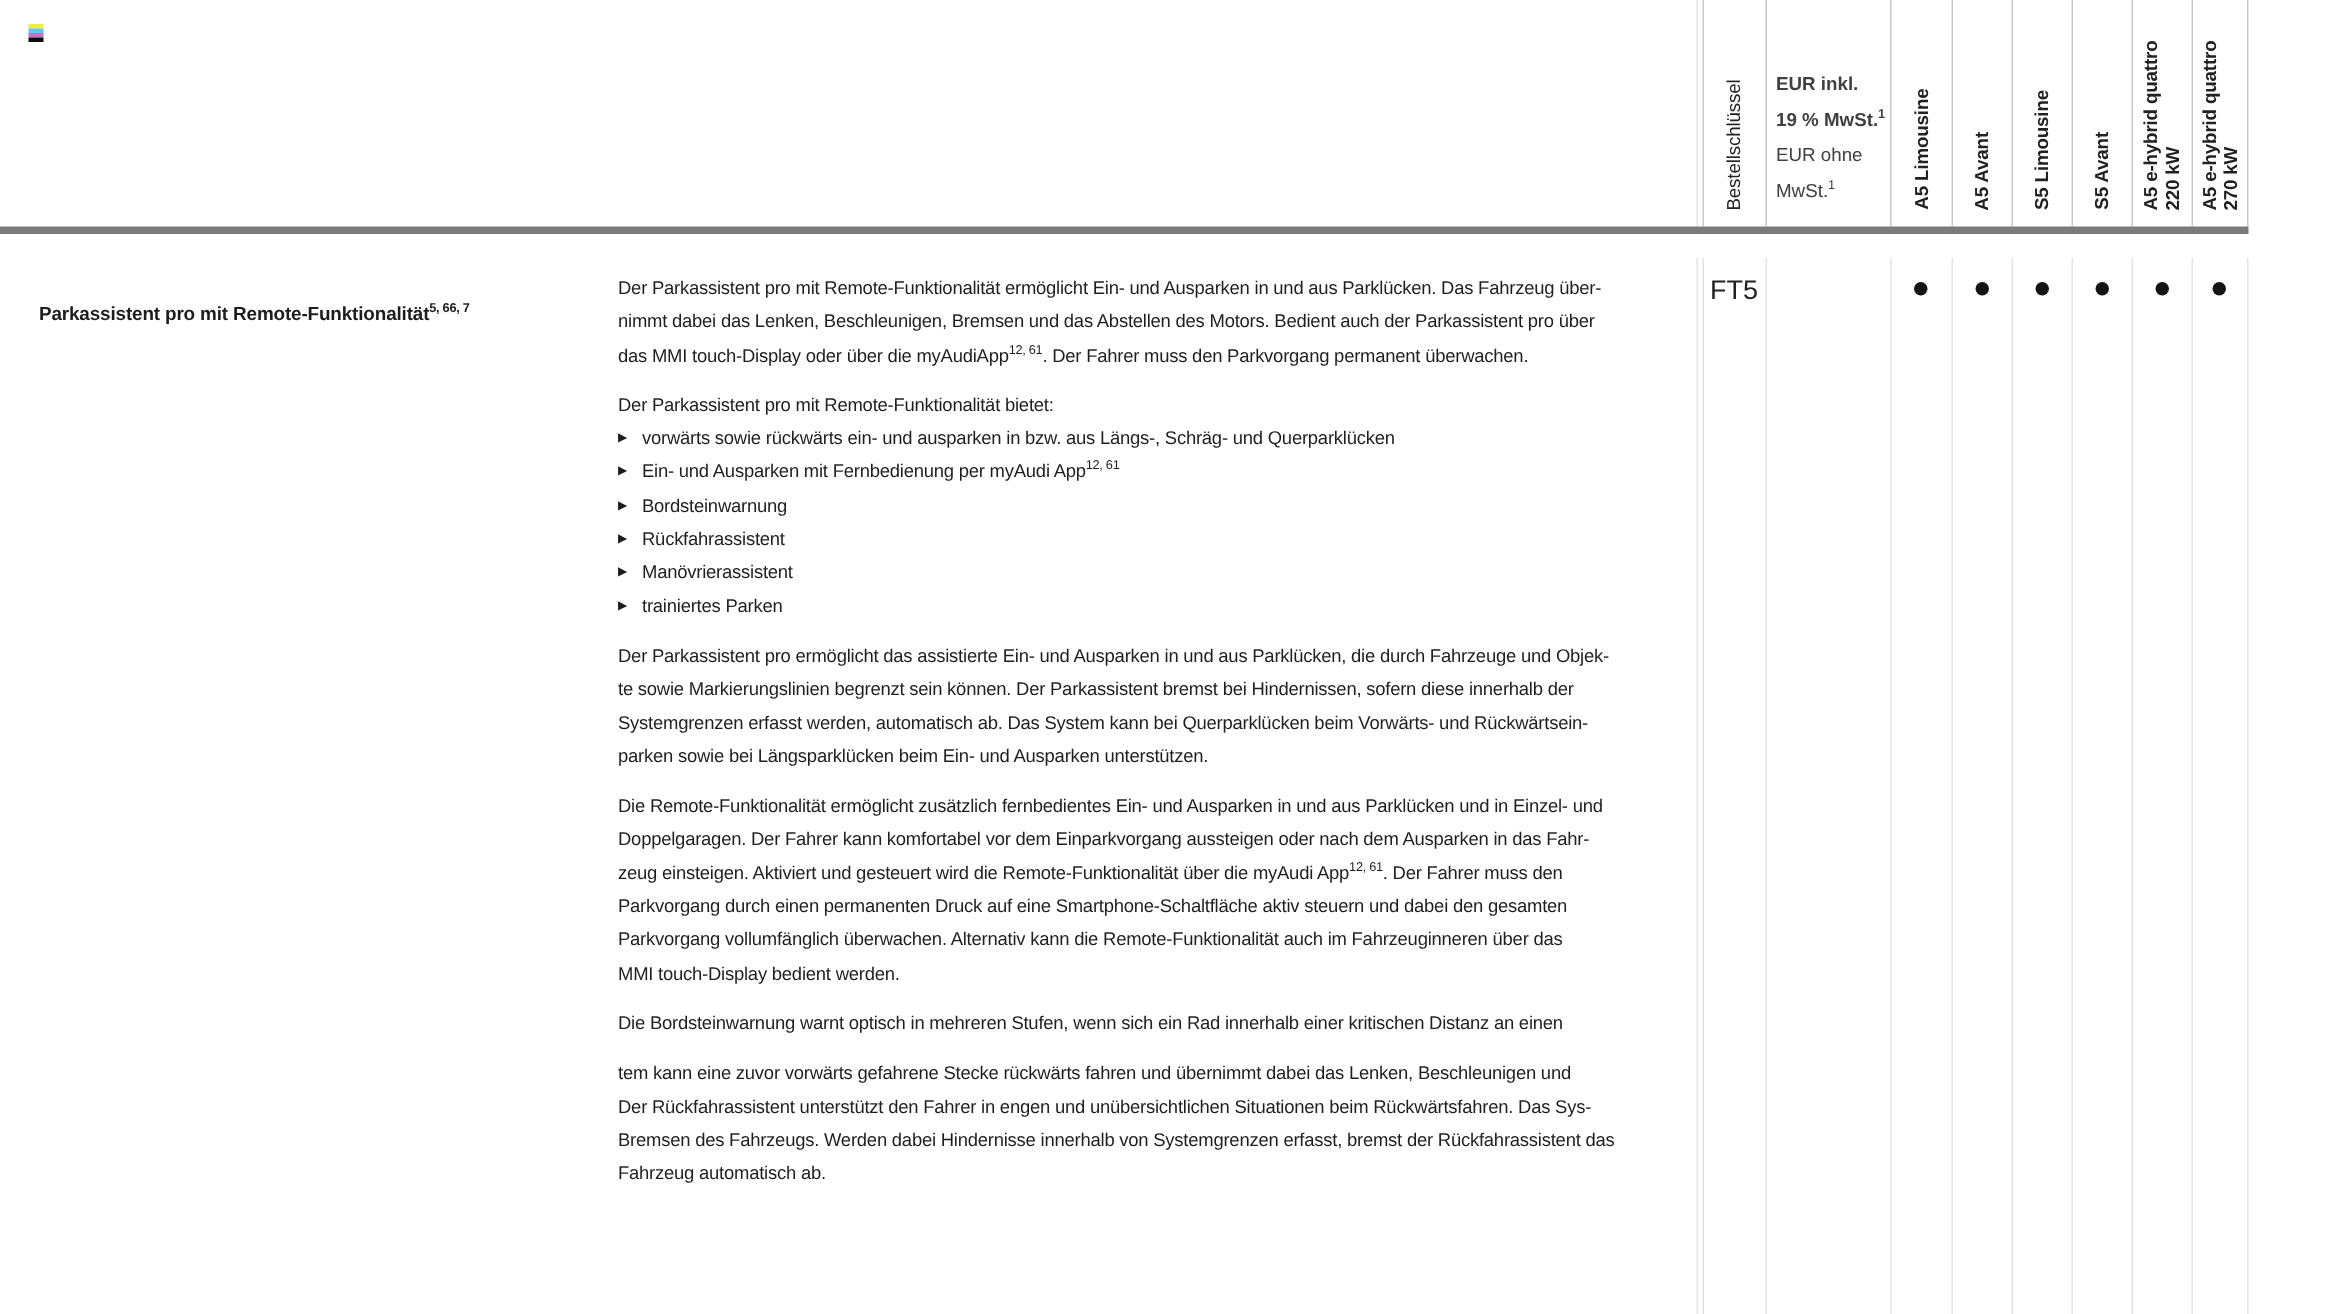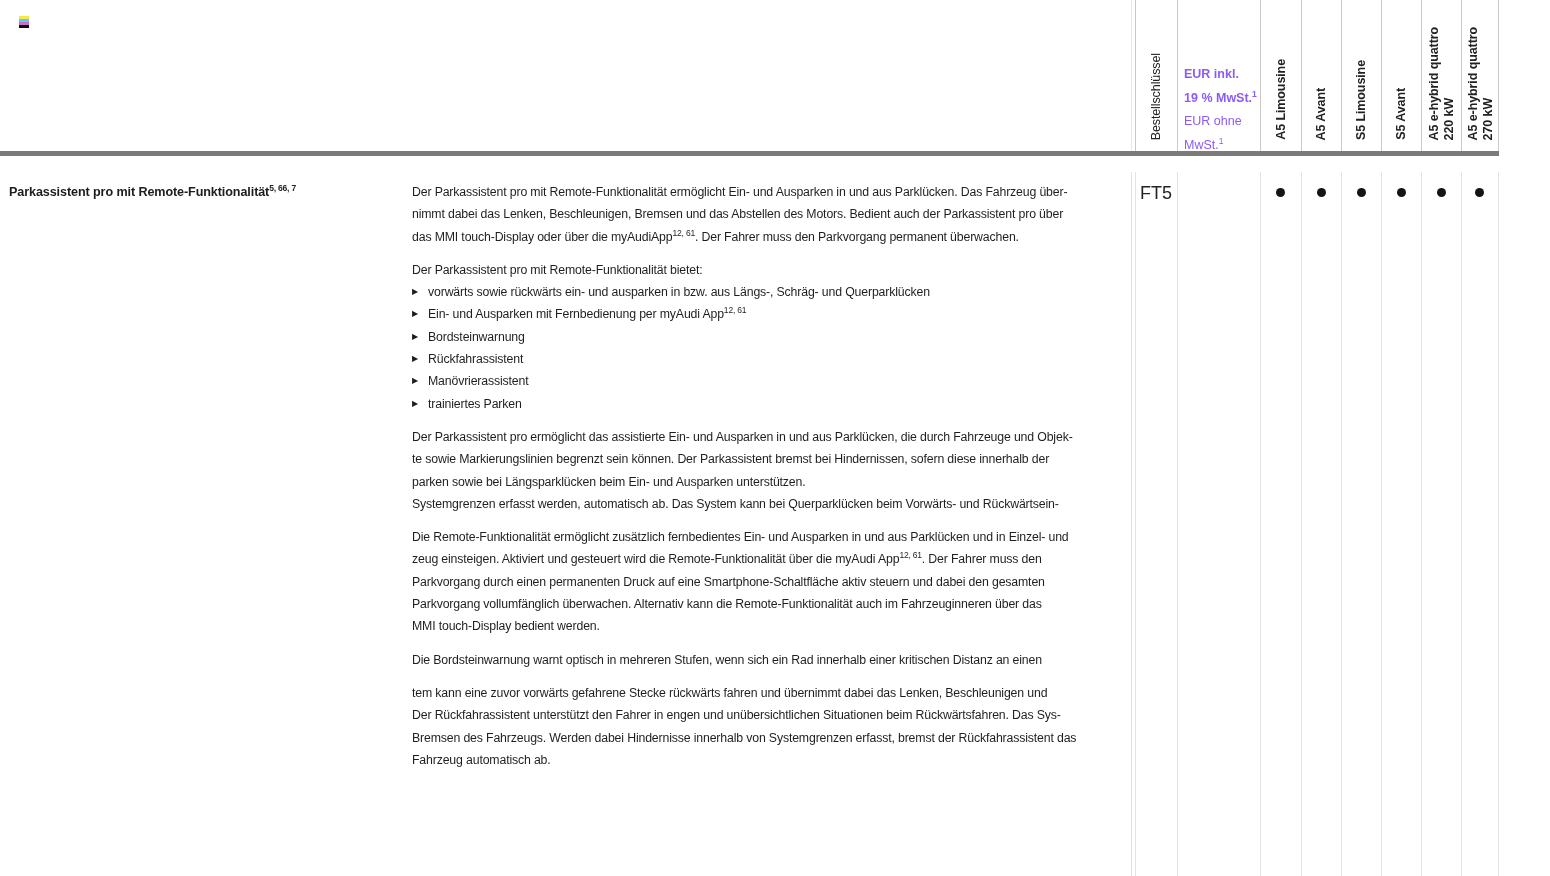--- a/index.html
+++ b/index.html
@@ -19,29 +19,29 @@
   .vline.bdy{top:172px;height:704px;background:#e3e3e3;}
   
   #header-rule{position:absolute;left:0;top:151px;width:1499px;height:5px;background:#7b7b7b;}
   
   .vcell{position:absolute;top:0;height:151px;display:flex;justify-content:center;align-items:flex-end;
          padding-bottom:11px;box-sizing:border-box;}
   .vcell .rot{writing-mode:vertical-rl;transform:rotate(180deg);font-size:12.5px;line-height:14.5px;
          white-space:pre-line;color:#222;letter-spacing:-0.1px;}
   .vcell .rot.bold{font-weight:700;}
   
-  #price-header{position:absolute;left:1184px;top:63px;font-size:12.5px;line-height:23.5px;color:#8b5cf6;}
+  #price-header{position:absolute;left:1184px;top:45px;font-size:12.5px;line-height:23.5px;color:#404040;}
   #price-header .bold{font-weight:700;}
   sup{font-size:8.5px;line-height:0;vertical-align:super;letter-spacing:-0.2px;}
   
   #order-code{position:absolute;left:1135px;top:185px;width:42px;text-align:center;
          font-size:18px;line-height:16px;color:#222;}
   .dot{position:absolute;top:188px;width:9px;height:9px;border-radius:50%;background:#141414;}
   
-  #feature-title{position:absolute;left:9px;top:181px;margin:0;font-size:12.6px;font-weight:700;
+  #feature-title{position:absolute;left:9px;top:181px;margin:17px;font-size:12.6px;font-weight:700;
          line-height:22.3px;color:#1d1d1d;white-space:nowrap;letter-spacing:-0.1px;}
   #blocks{position:absolute;left:412px;top:181px;width:739px;font-size:12.3px;color:#1f1f1f;
          letter-spacing:-0.15px;}
   .block + .block{margin-top:11px;}
   .block.list-block{margin-top:0;}
   .tline{line-height:22.3px;white-space:nowrap;}
   .bullet-item{position:relative;padding-left:16px;line-height:22.3px;white-space:nowrap;}
   .bullet-item .marker{position:absolute;left:0;top:0;font-size:8px;line-height:22.3px;color:#1d1d1d;}
   
   #page-number{position:absolute;left:1572px;top:661px;font-size:15.5px;color:#1d4ed8;}
@@ -140,25 +140,26 @@
       <div class="bullet-item"><span class="marker">▶</span>vorwärts sowie rückwärts ein- und ausparken in bzw. aus Längs-, Schräg- und Querparklücken</div>
       <div class="bullet-item"><span class="marker">▶</span>Ein- und Ausparken mit Fernbedienung per myAudi App<sup>12, 61</sup></div>
       <div class="bullet-item"><span class="marker">▶</span>Bordsteinwarnung</div>
       <div class="bullet-item"><span class="marker">▶</span>Rückfahrassistent</div>
       <div class="bullet-item"><span class="marker">▶</span>Manövrierassistent</div>
       <div class="bullet-item"><span class="marker">▶</span>trainiertes Parken</div>
     </div>
     <div class="block">
       <div class="tline">Der Parkassistent pro ermöglicht das assistierte Ein- und Ausparken in und aus Parklücken, die durch Fahrzeuge und Objek-</div>
       <div class="tline">te sowie Markierungslinien begrenzt sein können. Der Parkassistent bremst bei Hindernissen, sofern diese innerhalb der</div>
+      <div class="tline">Systemgrenzen erfasst werden, automatisch ab. Das System kann bei Querparklücken beim Vorwärts- und Rückwärtsein-</div>
       <div class="tline">parken sowie bei Längsparklücken beim Ein- und Ausparken unterstützen.</div>
-      <div class="tline">Systemgrenzen erfasst werden, automatisch ab. Das System kann bei Querparklücken beim Vorwärts- und Rückwärtsein-</div>
     </div>
     <div class="block">
       <div class="tline">Die Remote-Funktionalität ermöglicht zusätzlich fernbedientes Ein- und Ausparken in und aus Parklücken und in Einzel- und</div>
+      <div class="tline">Doppelgaragen. Der Fahrer kann komfortabel vor dem Einparkvorgang aussteigen oder nach dem Ausparken in das Fahr-</div>
       <div class="tline">zeug einsteigen. Aktiviert und gesteuert wird die Remote-Funktionalität über die myAudi App<sup>12, 61</sup>. Der Fahrer muss den</div>
       <div class="tline">Parkvorgang durch einen permanenten Druck auf eine Smartphone-Schaltfläche aktiv steuern und dabei den gesamten</div>
       <div class="tline">Parkvorgang vollumfänglich überwachen. Alternativ kann die Remote-Funktionalität auch im Fahrzeuginneren über das</div>
       <div class="tline">MMI touch-Display bedient werden.</div>
     </div>
     <div class="block">
       <div class="tline">Die Bordsteinwarnung warnt optisch in mehreren Stufen, wenn sich ein Rad innerhalb einer kritischen Distanz an einen</div>
     </div>
     <div class="block">
     </div>

